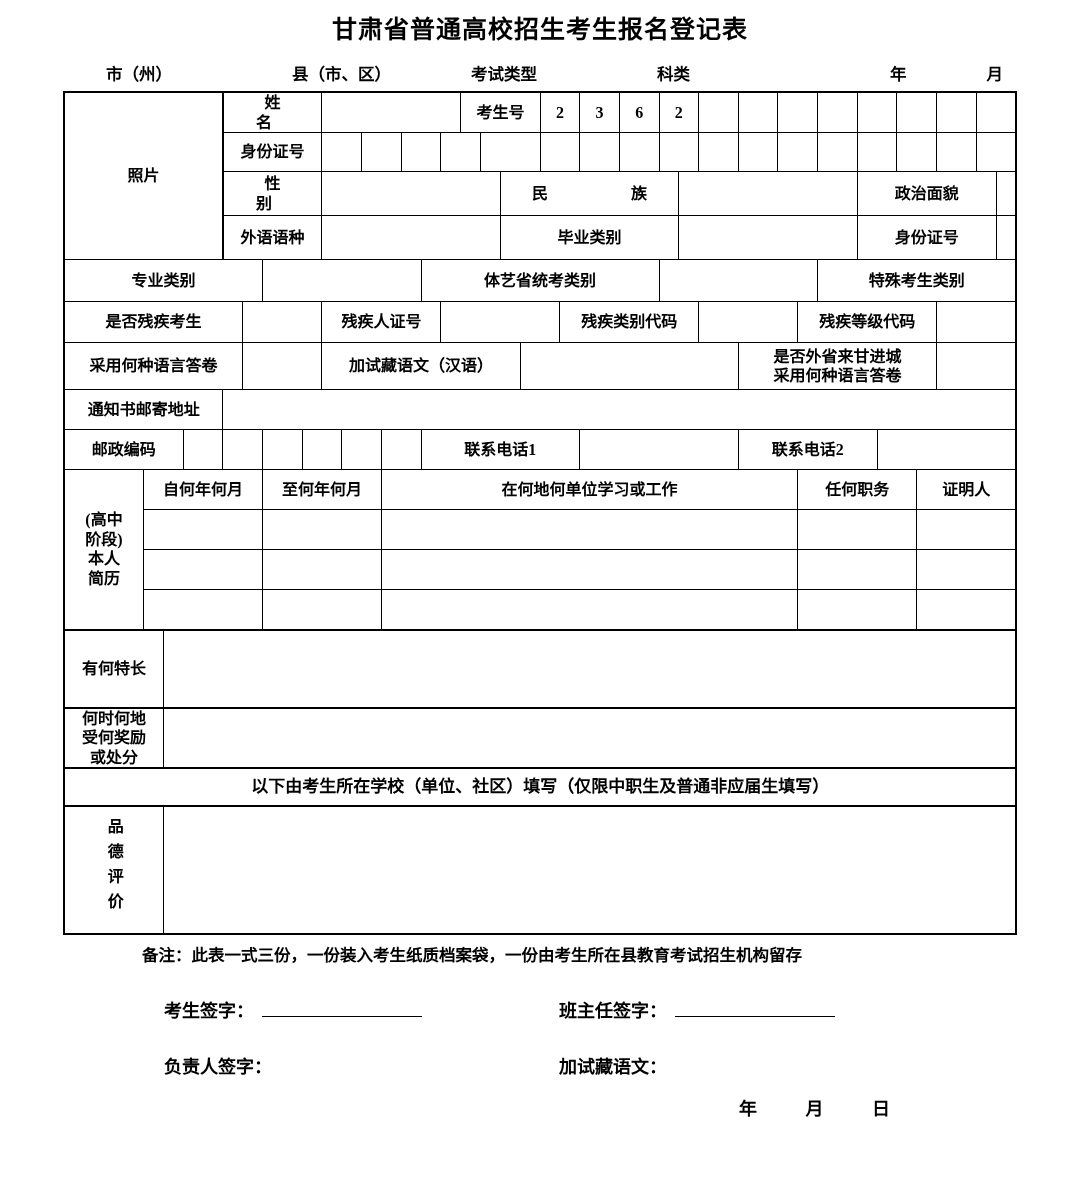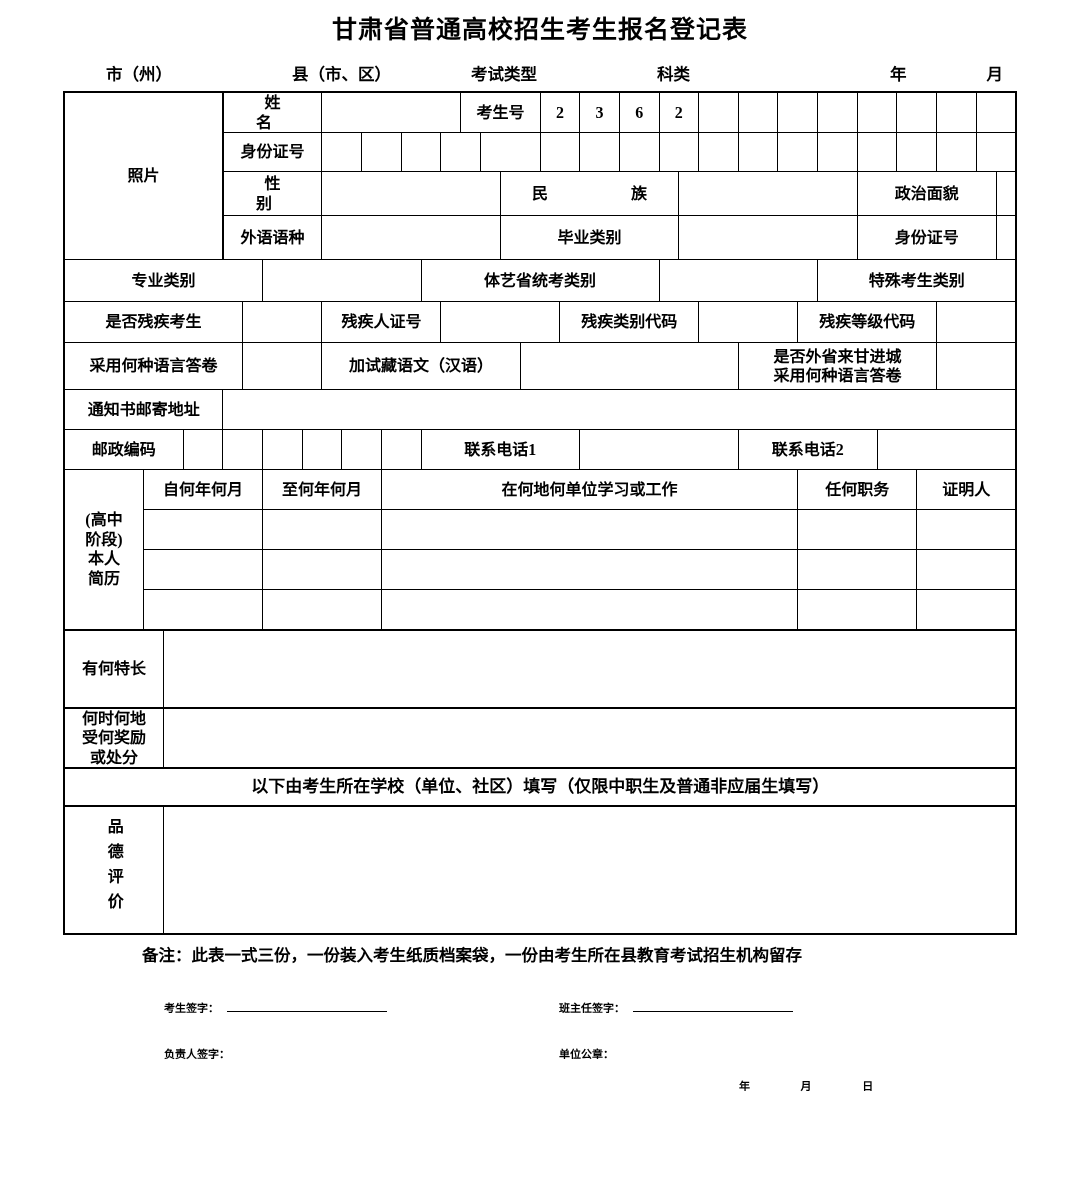--- a/index.html
+++ b/index.html
@@ -92,23 +92,22 @@
     padding-left:78px;
     box-sizing:border-box;
   }
   .notes .n2{padding-left:56px;display:block;}
 
   
   .sig-block{
     width:952px;
     margin:0 auto;
     position:relative;
-    font-size:11px;
-    font-weight:bold;
-    font-family:Liberation Mono, monospace;
+    font-size:18px;
+    font-weight:bold;
   }
   .sig-row{
     display:flex;
     margin-top:26px;
   }
   .sig-left{width:450px;padding-left:100px;box-sizing:border-box;white-space:nowrap;}
   .sig-right{flex:1;padding-left:45px;box-sizing:border-box;white-space:nowrap;}
   .sigline{
     display:inline-block;
     border-bottom:1.3px solid #000;
@@ -350,21 +349,21 @@
       <div class="sig-right">
         <span>班主任签字：</span><span class="sigline"></span>
       </div>
     </div>
 
     <div class="sig-row" style="margin-top:30px;">
       <div class="sig-left">
         <span>负责人签字：</span>
       </div>
       <div class="sig-right">
-        <span>单位公章：</span>
+        <span>加试藏语文：</span>
         <div class="ymd">
           <span>年</span>
           <span>月</span>
           <span>日</span>
         </div>
       </div>
     </div>
   </div>
 
 </div>

